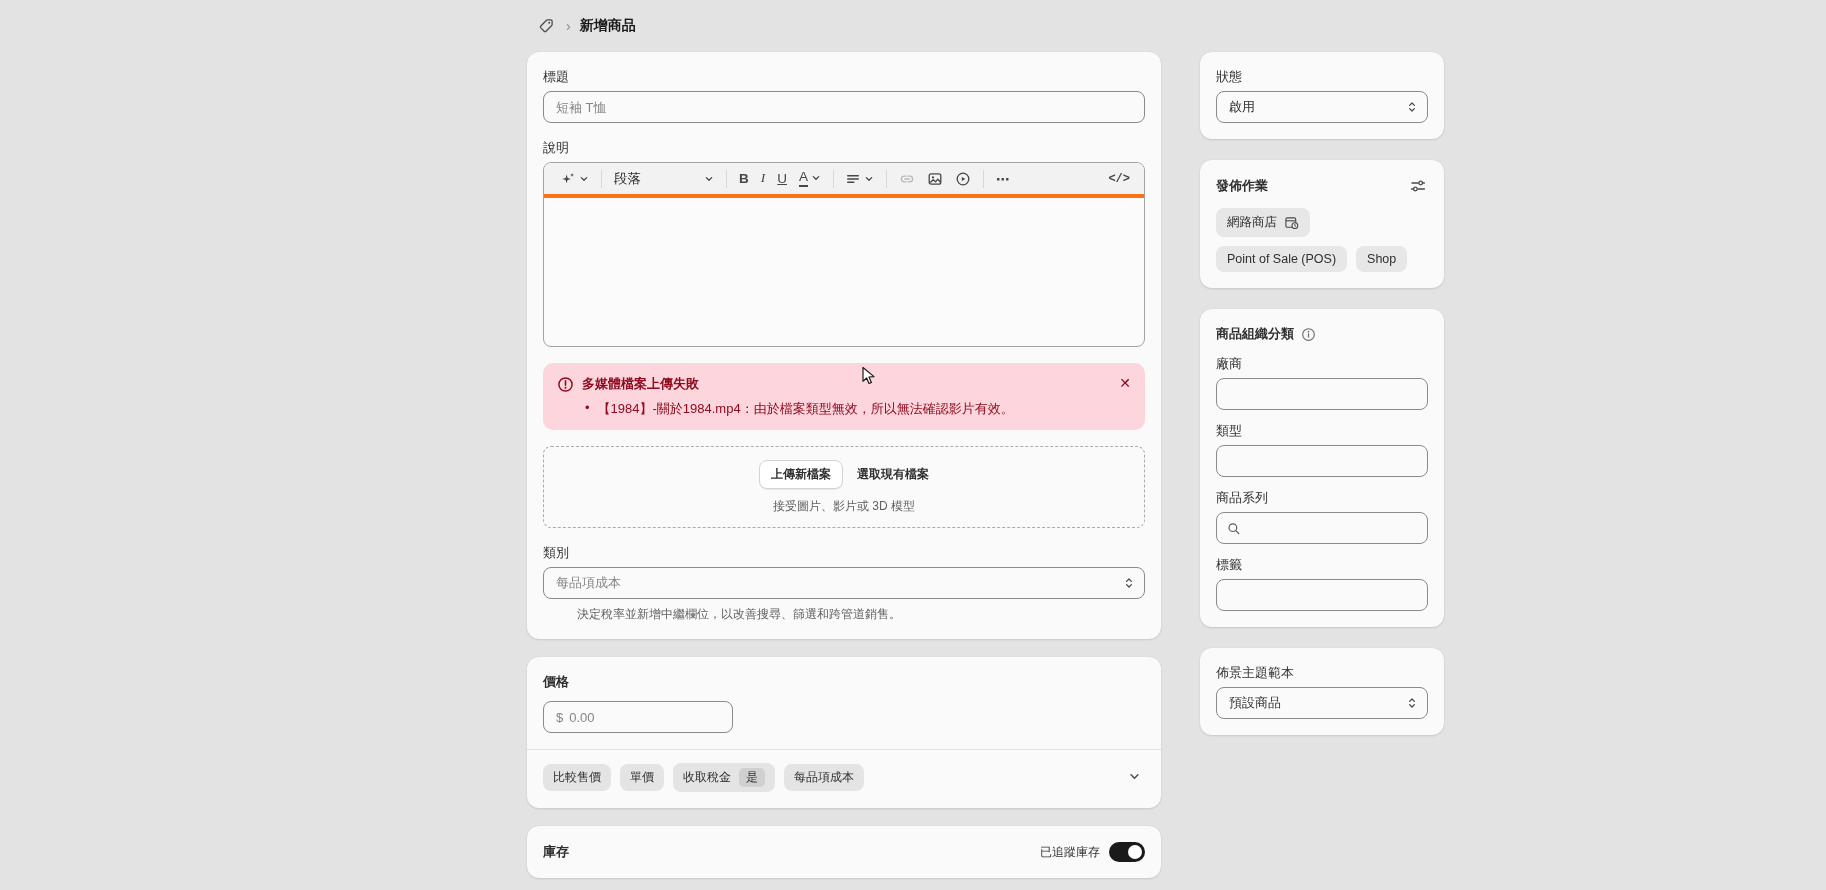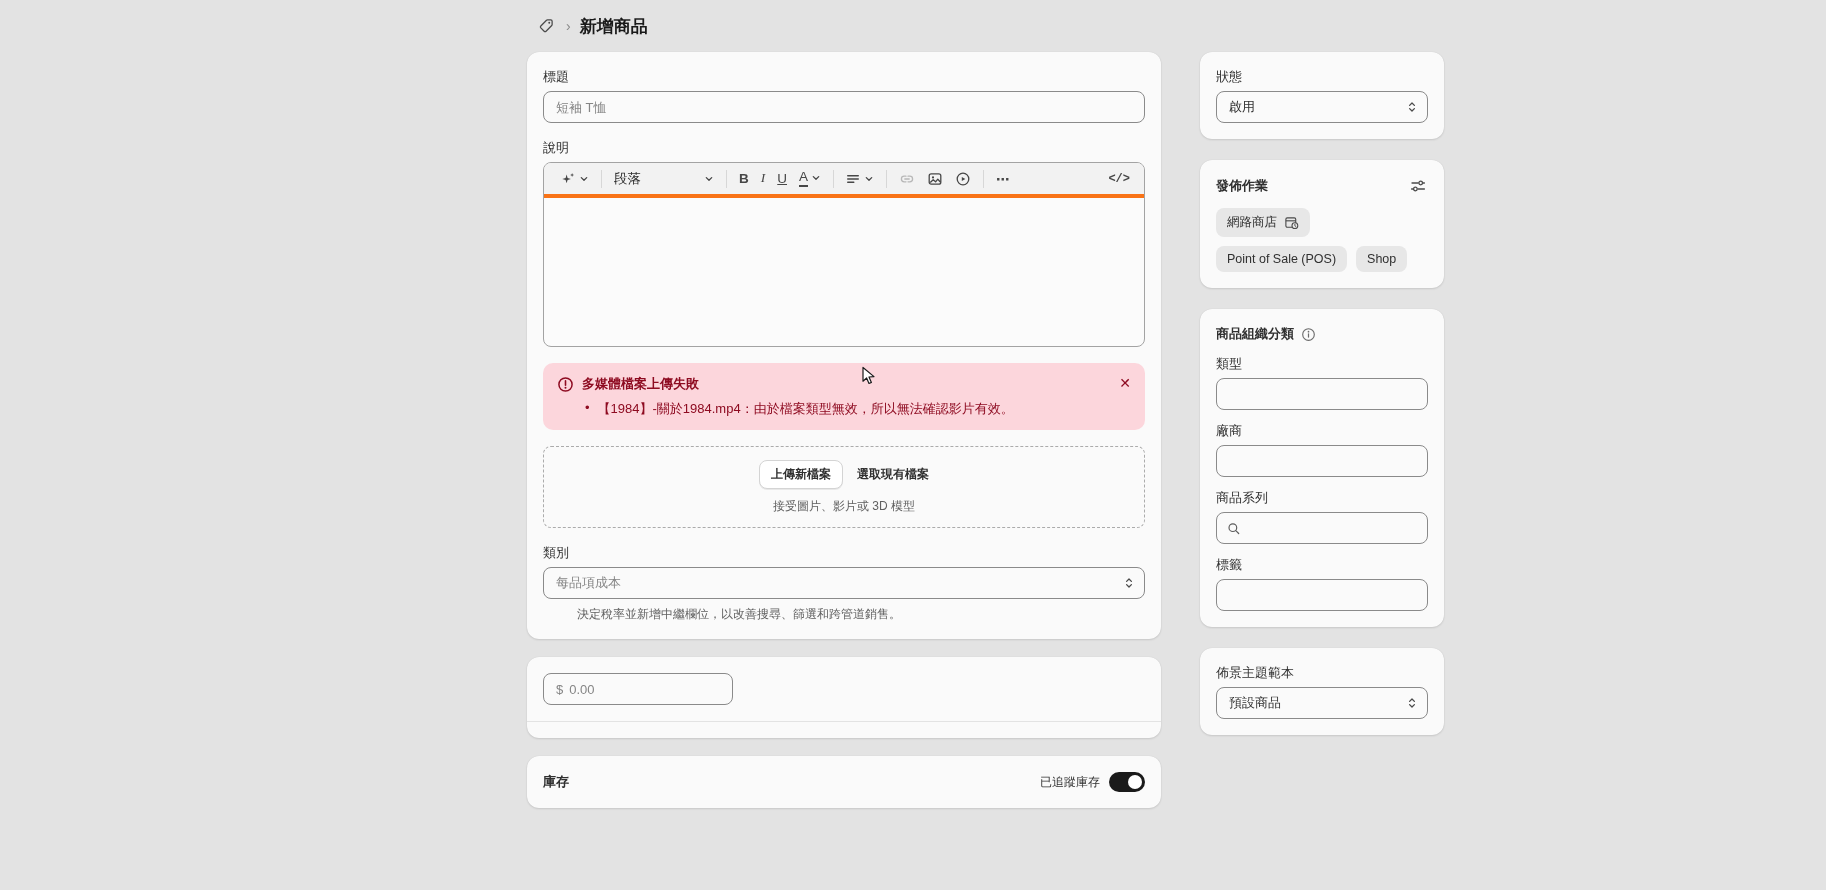--- a/index.html
+++ b/index.html
@@ -3,21 +3,21 @@
 <meta charset="utf-8">
 <style>
   * { margin:0; padding:0; box-sizing:border-box; }
   html,body { width:1826px; height:890px; }
   body { font-family:"Liberation Sans","DejaVu Sans",sans-serif; background:#e3e3e3; color:#303030; }
   .page { position:relative; width:1826px; height:890px; background:#e3e3e3; overflow:hidden; }
 
   
   .breadcrumb { position:absolute; left:535px; top:12px; display:flex; align-items:center; gap:9px; height:28px; }
   .crumb-sep { color:#8a8a8a; font-size:14px; }
-  .page-title { font-size:17px; font-weight:700; color:#1a1a1a; }
+  .page-title { font-size:14px; font-weight:700; color:#1a1a1a; }
 
   
   .main-col { position:absolute; left:527px; top:52px; width:634px; display:flex; flex-direction:column; gap:18px; }
   .side-col { position:absolute; left:1180px; top:52px; width:264px; display:flex; flex-direction:column; gap:21px;padding-left:20px; }
 
   .card { background:#fafafa; border-radius:12px; padding:16px; box-shadow:0 1px 2px rgba(26,26,26,.12), 0 0 1px rgba(26,26,26,.12); }
 
   .field-label { display:block; font-size:13px; color:#303030; margin-bottom:5px; }
   .card-title { font-size:13px; font-weight:700; color:#303030; }
 
@@ -232,25 +232,40 @@
           <span class="select-placeholder">每品項成本</span>
           <svg width="12" height="12" viewBox="0 0 12 12" fill="none">
             <path d="M3.6 4.4L6 2l2.4 2.4M3.6 7.6L6 10l2.4-2.4" stroke="#4a4a4a" stroke-width="1.3" stroke-linecap="round" stroke-linejoin="round"></path>
           </svg>
         </div>
         <div class="help-text">決定稅率並新增中繼欄位，以改善搜尋、篩選和跨管道銷售。</div>
       </div>
     </div>
 
     <div class="card">
+      <div class="card-title head-gap">價格</div>
       <div class="price-input-wrap">
         <span class="currency">$</span>
         <input class="price-input" placeholder="0.00" style="">
       </div>
       <div class="price-divider"></div>
+      <div class="pills-row">
+        <span class="pill">比較售價</span>
+        <span class="pill">單價</span>
+        <span class="pill">
+          <span>收取稅金</span>
+          <span class="pill-inner">是</span>
+        </span>
+        <span class="pill">每品項成本</span>
+        <button class="collapse-chevron">
+          <svg width="13" height="13" viewBox="0 0 12 12" fill="none">
+              <path d="M2.8 4.4L6 7.6l3.2-3.2" stroke="#4a4a4a" stroke-width="1.3" stroke-linecap="round" stroke-linejoin="round"></path>
+            </svg>
+        </button>
+      </div>
     </div>
 
     <div class="card">
       <div class="inv-head">
         <div class="card-title">庫存</div>
         <div class="inv-right">
           <span class="toggle-label">已追蹤庫存</span>
           <button class="toggle"></button>
         </div>
       </div>
@@ -299,25 +314,25 @@
     <div class="card">
       <div class="title-with-info">
         <div class="card-title">商品組織分類</div>
         <svg width="15" height="15" viewBox="0 0 16 16" fill="none">
           <circle cx="8" cy="8" r="6.2" stroke="#6b6b6b" stroke-width="1.2"></circle>
           <path d="M8 7.3v3.4" stroke="#6b6b6b" stroke-width="1.3" stroke-linecap="round"></path>
           <circle cx="8" cy="5" r="0.9" fill="#6b6b6b"></circle>
         </svg>
       </div>
       <div class="org-group">
+        <label class="field-label">廠商</label>
+        <input class="text-input" style="">
+      </div>
+      <div class="org-group">
         <label class="field-label">類型</label>
-        <input class="text-input" style="">
-      </div>
-      <div class="org-group">
-        <label class="field-label">廠商</label>
         <input class="text-input" style="">
       </div>
       <div class="org-group">
         <label class="field-label">商品系列</label>
         <div class="input-with-icon">
           <svg width="15" height="15" viewBox="0 0 16 16" fill="none">
             <circle cx="7" cy="7" r="4.6" stroke="#5c5c5c" stroke-width="1.4"></circle>
             <path d="M10.5 10.5L14 14" stroke="#5c5c5c" stroke-width="1.4" stroke-linecap="round"></path>
           </svg>
           <input style="">

